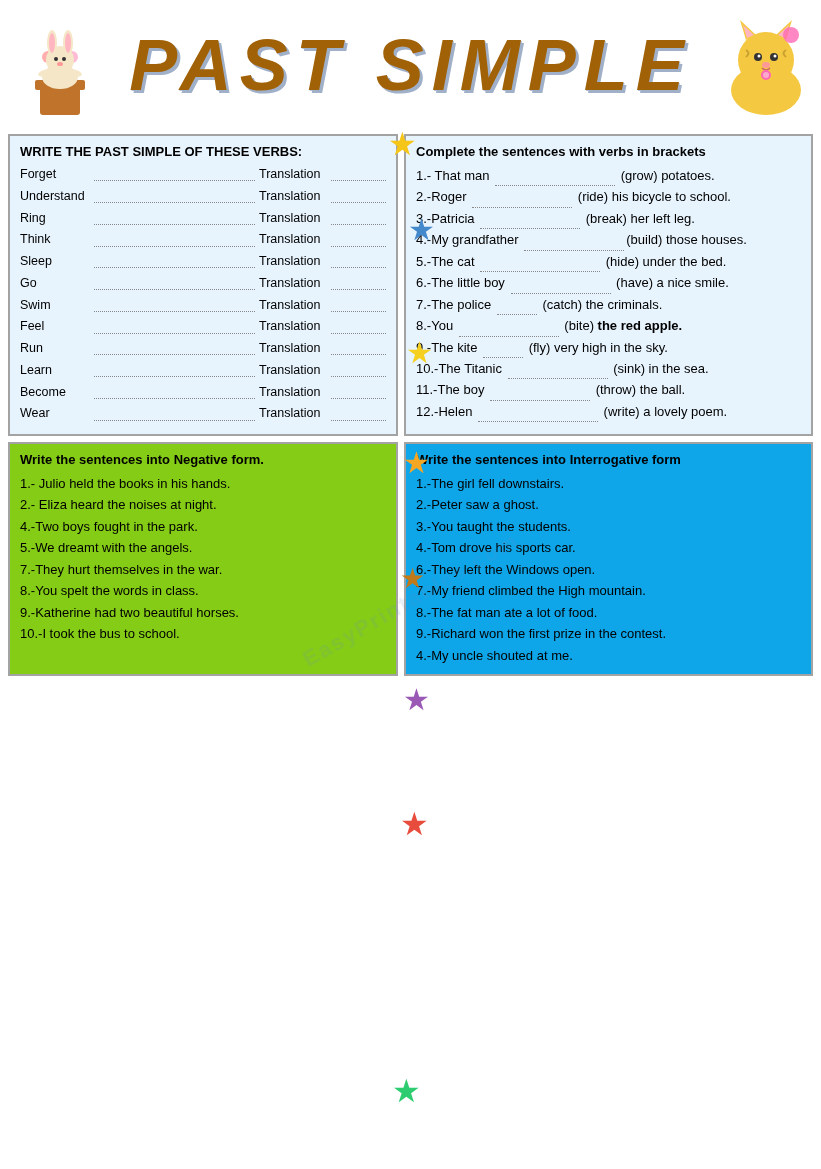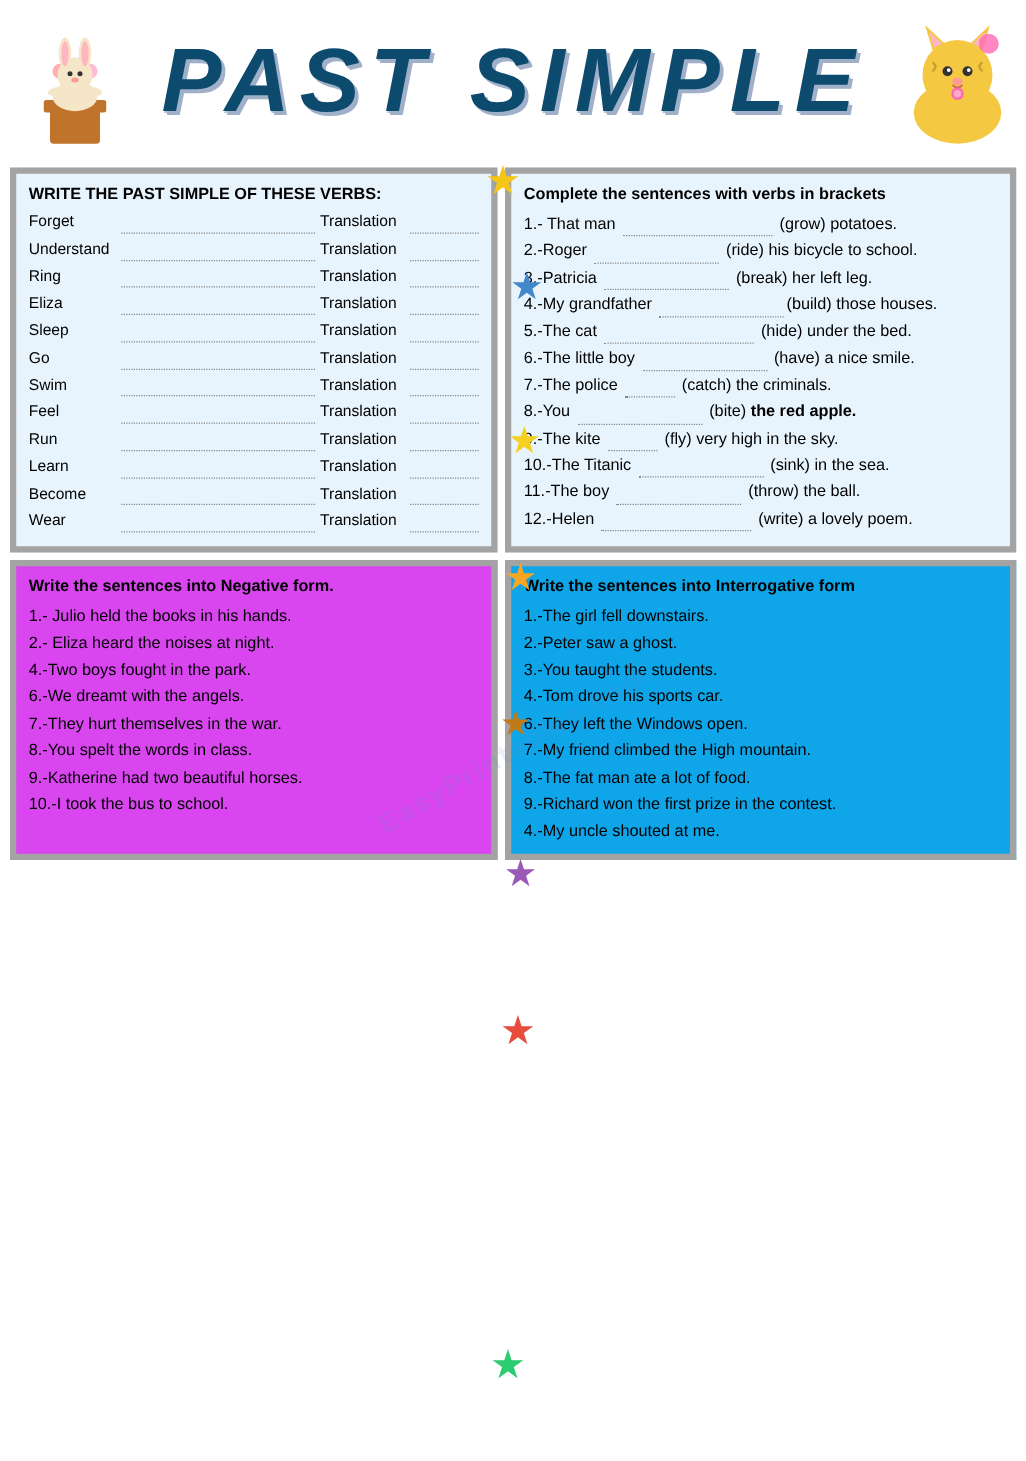--- a/index.html
+++ b/index.html
@@ -18,21 +18,21 @@
       height: 130px;
       background: #fff;
       position: relative;
       display: flex;
       align-items: center;
       justify-content: center;
     }
     .title-text {
       font-size: 72px;
       font-weight: bold;
-      color: #0c4a6e;
+      color: #a16207;
       text-shadow: 3px 3px 0 #a0b0c8, 1px 1px 0 #b0c0d8;
       letter-spacing: 8px;
       font-style: italic;
       font-family: Arial Black, Arial, sans-serif;
     }
 
     
     .star {
       position: absolute;
       font-size: 28px;
@@ -48,41 +48,41 @@
     }
 
     
     .top-row {
       display: flex;
       gap: 6px;
       margin-bottom: 6px;
     }
 
     .panel {
-      border: 5px solid #a3a3a3;
+      border: 2px solid #a3a3a3;
       background: #e8f4fd;
       padding: 8px 10px;
       flex: 1;
       min-width: 0;
     }
 
     .panel-title {
       font-weight: bold;
       font-size: 13px;
       margin-bottom: 6px;
       font-family: Arial, sans-serif;
     }
 
     .panel-left { flex: 0 0 390px; }
     .panel-right { flex: 1; }
 
     
     .verb-row {
       display: flex;
-      align-items: flex-end;
+      align-items: center;
       margin-bottom: 3px;
       font-size: 12.5px;
       line-height: 1.5;
     }
     .verb-word {
       min-width: 70px;
       font-family: Arial, sans-serif;
     }
     .verb-dots {
       flex: 1;
@@ -107,21 +107,21 @@
       font-size: 13px;
       line-height: 1.65;
       font-family: Arial, sans-serif;
     }
 
     
     .bottom-row {
       display: flex;
       gap: 6px;
     }
-    .panel-neg { flex: 0 0 390px; background: #d946ef; }
+    .panel-neg { flex: 0 0 390px; background: #84cc16; }
     .panel-int { flex: 1; background: #0ea5e9; }
 
     
     .dots-inline {
       display: inline-block;
       border-bottom: 1px dotted #888;
       min-width: 80px;
       height: 14px;
       vertical-align: bottom;
       margin: 0 2px;
@@ -230,21 +230,21 @@
         <span class="verb-translation">Translation</span>
         <span class="verb-trans-dots"></span>
       </div>
       <div class="verb-row">
         <span class="verb-word">Ring</span>
         <span class="verb-dots"></span>
         <span class="verb-translation">Translation</span>
         <span class="verb-trans-dots"></span>
       </div>
       <div class="verb-row">
-        <span class="verb-word">Eliza</span>
+        <span class="verb-word">Think</span>
         <span class="verb-dots"></span>
         <span class="verb-translation">Translation</span>
         <span class="verb-trans-dots"></span>
       </div>
       <div class="verb-row">
         <span class="verb-word">Sleep</span>
         <span class="verb-dots"></span>
         <span class="verb-translation">Translation</span>
         <span class="verb-trans-dots"></span>
       </div>
@@ -310,21 +310,21 @@
     </div>
   </div>
 
   <div class="bottom-row">
 
     <div class="panel panel-neg">
       <div class="panel-title">Write the sentences into Negative form.</div>
       <div class="sentence-row">1.- Julio held the books in his hands.</div>
       <div class="sentence-row">2.- Eliza heard the noises at night.</div>
       <div class="sentence-row">4.-Two boys fought in the park.</div>
-      <div class="sentence-row">6.-We dreamt with the angels.</div>
+      <div class="sentence-row">5.-We dreamt with the angels.</div>
       <div class="sentence-row">7.-They  hurt themselves in the war.</div>
       <div class="sentence-row">8.-You spelt the words in class.</div>
       <div class="sentence-row">9.-Katherine had two beautiful horses.</div>
       <div class="sentence-row">10.-I took the bus to school.</div>
     </div>
 
     <div class="panel panel-int">
       <div class="panel-title">Write the sentences into Interrogative form</div>
       <div class="sentence-row">1.-The girl fell downstairs.</div>
       <div class="sentence-row">2.-Peter saw a ghost.</div>

